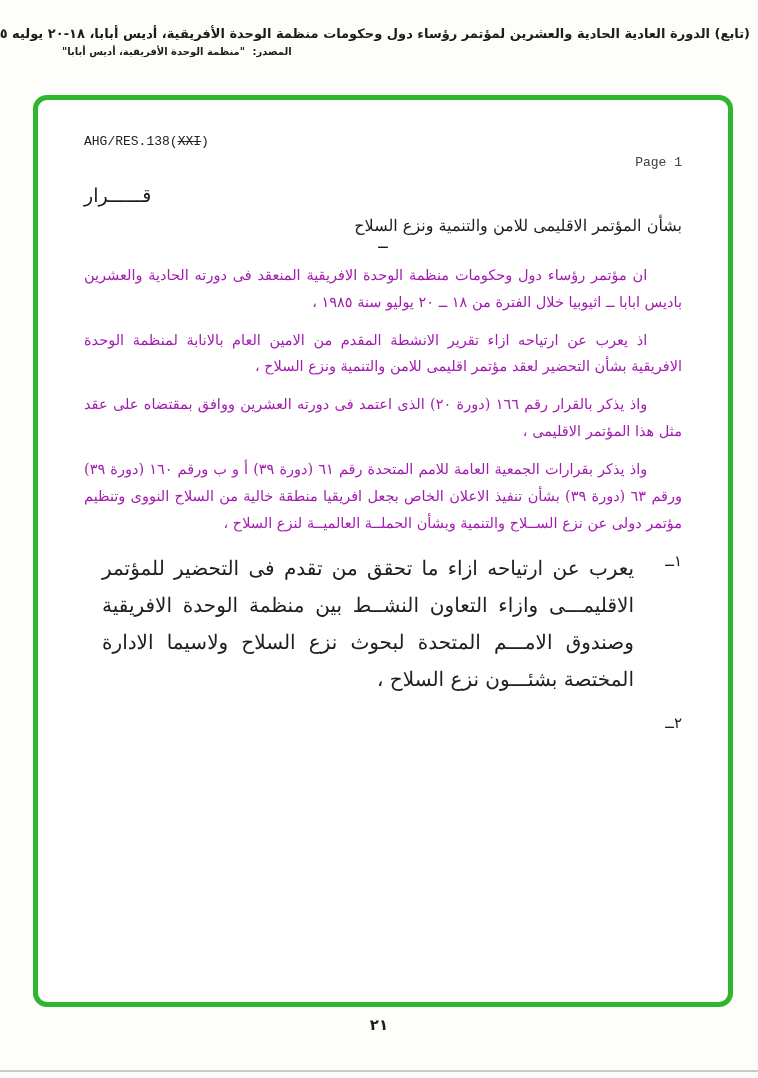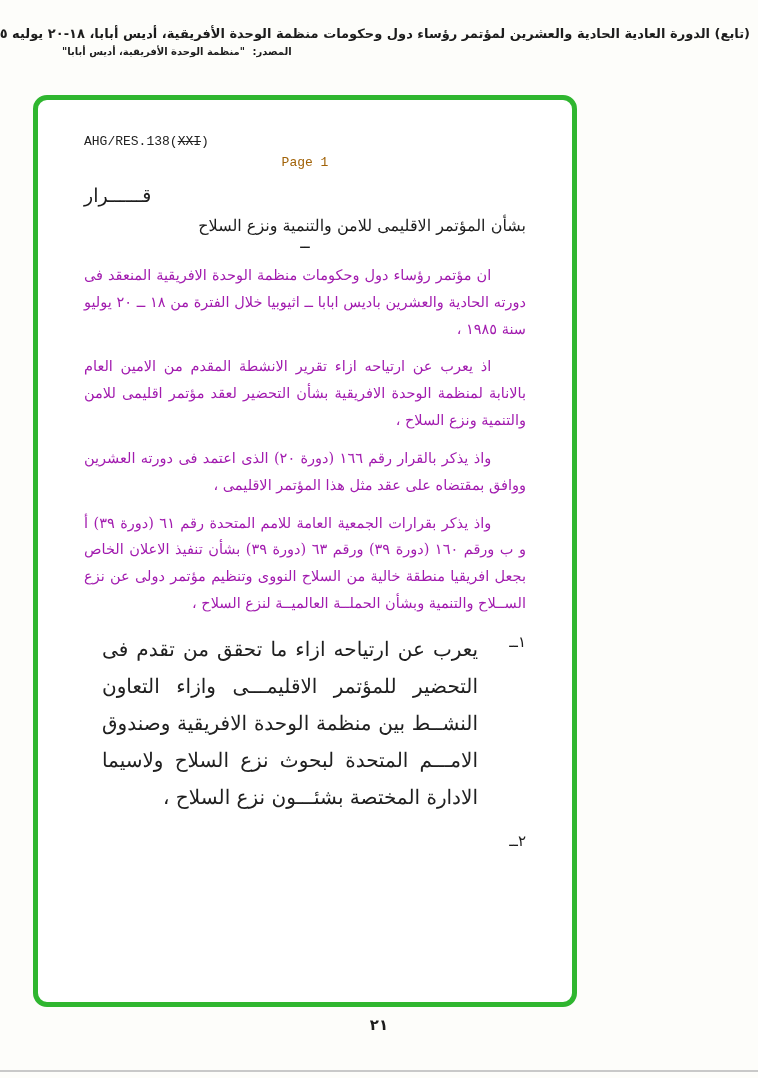--- a/index.html
+++ b/index.html
@@ -31,21 +31,21 @@
     font-size: 10px;
     padding: 5px 0 0 0;
     margin-left: 58px;
   }
   .source-line span { margin-left: 4px; }
 
   
   .frame {
     position: absolute;
     left: 33px; top: 95px;
-    width: 544px; height: 912px;
+    width: 700px; height: 912px;
     border: 5px solid var(--frame-green);
     border-radius: 14px;
     background: #ffffff;
   }
   .doc-inner {
     position: absolute; inset: 0;
     padding: 34px 46px 20px 46px;
     overflow: hidden;
   }
 
@@ -54,23 +54,23 @@
     font-size: 13px;
     direction: ltr;
     text-align: left;
     color: #222;
   }
   .doc-ref .strike { text-decoration: line-through; }
   .doc-page {
     font-family: "Liberation Mono", "DejaVu Sans Mono", monospace;
     font-size: 13px;
     direction: ltr;
-    text-align: center;
+    text-align: right;
     margin-top: 6px;
-    color: #a16207;
+    color: #404040;
   }
 
   .title1 {
     direction: rtl;
     text-align: left;
     font-family: "DejaVu Serif", serif;
     font-size: 19px;
     margin-top: 14px;
     letter-spacing: 1px;
   }

